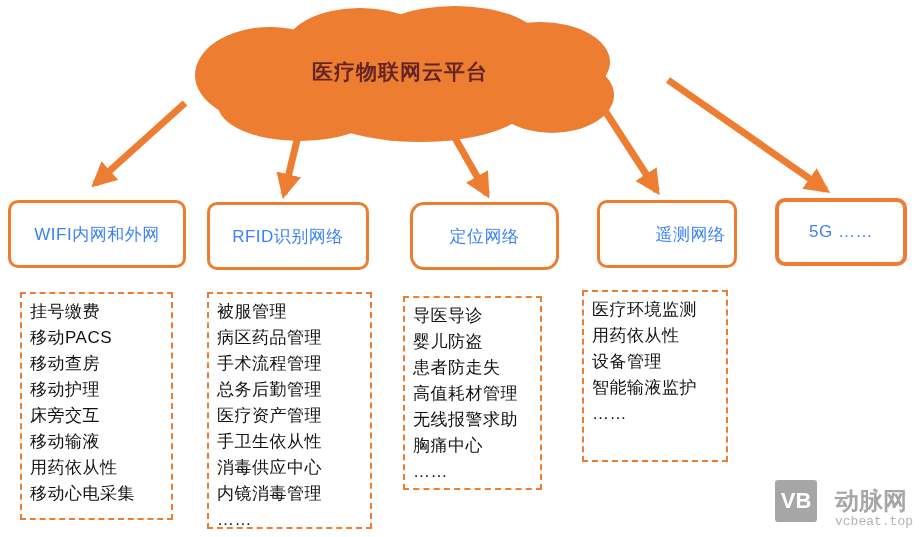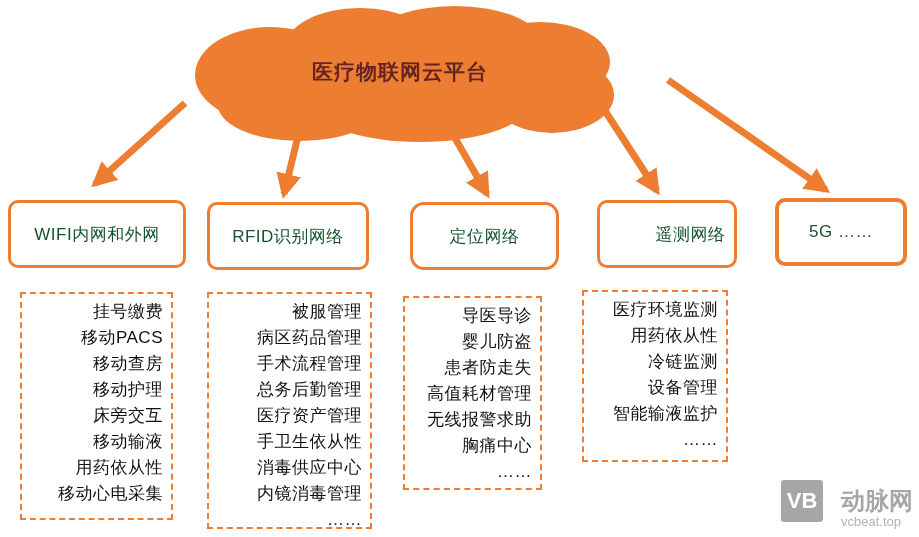--- a/index.html
+++ b/index.html
@@ -12,48 +12,48 @@
   .cloud-label {
     position:absolute; left:270px; top:58px; width:260px;
     text-align:center; font-size:21px; font-weight:bold;
     color:#632423; letter-spacing:1px;
   }
 
   .node {
     position:absolute; height:68px; background:#ffffff;
     border:3px solid #ED7D31; border-radius:10px;
     display:flex; align-items:center; justify-content:center;
-    font-size:17px; color:#14532d; letter-spacing:0.5px;
+    font-size:17px; color:#3b82f6; letter-spacing:0.5px;
   }
   .node.n1 { left:8px;   top:200px; width:178px; }
   .node.n2 { left:207px; top:202px; width:162px; }
   .node.n3 { left:410px; top:202px; width:149px;border-radius:14px; }
   .node.n4 { left:597px; top:200px; width:140px;padding-left:47px; }
   .node.n5 { left:775px; top:198px; width:132px; border-width:4px; }
 
   .dashed {
     position:absolute; background:#ffffff;
     border:2px dashed #ED7D31;
     padding:5px 8px; font-size:17px; color:#111111;
-    line-height:26px; overflow:hidden; letter-spacing:0.5px;text-align:right;
+    line-height:26px; overflow:hidden; letter-spacing:0.5px;
   }
   .dashed.d1 { left:20px;  top:292px; width:153px; height:228px; }
   .dashed.d2 { left:207px; top:292px; width:165px; height:237px; }
   .dashed.d3 { left:403px; top:296px; width:139px; height:194px; }
   .dashed.d4 { left:582px; top:290px; width:146px; height:172px; }
 
   .watermark { position:absolute; right:6px; bottom:8px; display:flex; align-items:center; gap:18px; }
   .wm-logo {
     width:42px; height:42px; background:#a6a6a6; color:#ffffff;
     display:flex; align-items:center; justify-content:center;
     font-weight:bold; font-size:22px; border-radius:3px;
   }
   .wm-text { display:flex; flex-direction:column; line-height:1.1;margin-top:16px; }
   .wm-name { font-size:24px; font-weight:bold; color:#a6a6a6; }
-  .wm-site { font-size:13px; color:#b3b3b3; }
+  .wm-site { font-size:13px; color:#b3b3b3;font-family:Liberation Mono, monospace; }
 </style>
 </head>
 <body>
 
 <div class="canvas">
 
   <svg class="svg-layer" viewBox="0 0 919 537" xmlns="http://www.w3.org/2000/svg" aria-hidden="true">
     <defs>
       <marker id="ah" viewBox="0 0 10 10" refX="8" refY="5" markerWidth="3.6" markerHeight="3.6" orient="auto-start-reverse">
         <path d="M0,0 L10,5 L0,10 z" fill="#ED7D31"></path>
@@ -114,21 +114,20 @@
       <div>婴儿防盗</div>
       <div>患者防走失</div>
       <div>高值耗材管理</div>
       <div>无线报警求助</div>
       <div>胸痛中心</div>
       <div>……</div>
     </div>
   <div class="dashed d4">
       <div>医疗环境监测</div>
       <div>用药依从性</div>
-      <div>冷链监测</div>
       <div>设备管理</div>
       <div>智能输液监护</div>
       <div>……</div>
     </div>
 
   <div class="watermark">
     <div class="wm-logo">VB</div>
     <div class="wm-text">
       <span class="wm-name">动脉网</span>
       <span class="wm-site">vcbeat.top</span>

